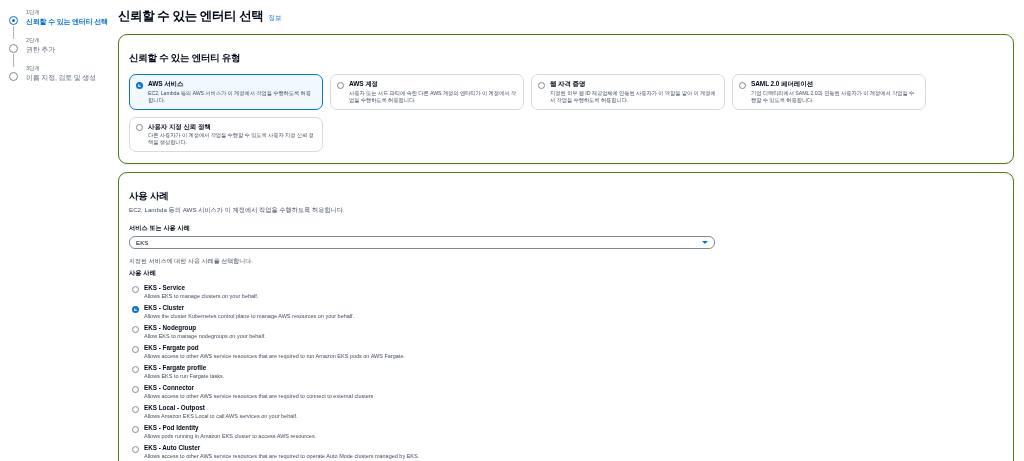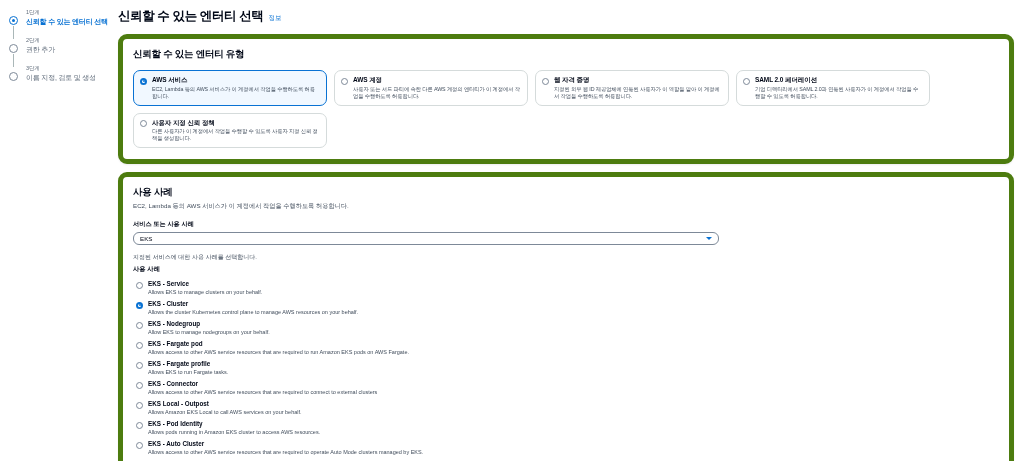--- a/index.html
+++ b/index.html
@@ -33,23 +33,23 @@
   }
   .step-gap { height: 9px; }
 
   
   .main { flex: 1; padding: 8px 10px 0 6px; }
   .page-title-row { display: flex; align-items: baseline; gap: 5px; margin-bottom: 9px; }
   .page-title { font-size: 12.5px; font-weight: bold; letter-spacing: -0.4px; color: #000716; }
   .info-link { font-size: 6.5px; color: #0972d3; text-decoration: none; }
 
   .container {
-    border: 5px solid #4d7c0f; border-radius: 9px; background: #fff;
+    border: 1px solid #4d7c0f; border-radius: 9px; background: #fff;
     box-shadow: 0 1px 2px rgba(0,7,22,0.07);
-    padding: 9px 10px 11px 10px;
+    padding: 17px 10px 11px 10px;
   }
   .container + .container { margin-top: 8px; }
   .container-title { font-size: 9.5px; font-weight: bold; color: #000716; letter-spacing: -0.25px; }
   .container-sub { font-size: 6.2px; color: #414d5c; margin-top: 3px; line-height: 8px; }
 
   
   .cards { display: flex; flex-wrap: wrap; gap: 7px; margin-top: 9px; }
   .card {
     width: 194px; min-height: 33px;
     border: 1px solid #d5dbdb; border-radius: 7px;

